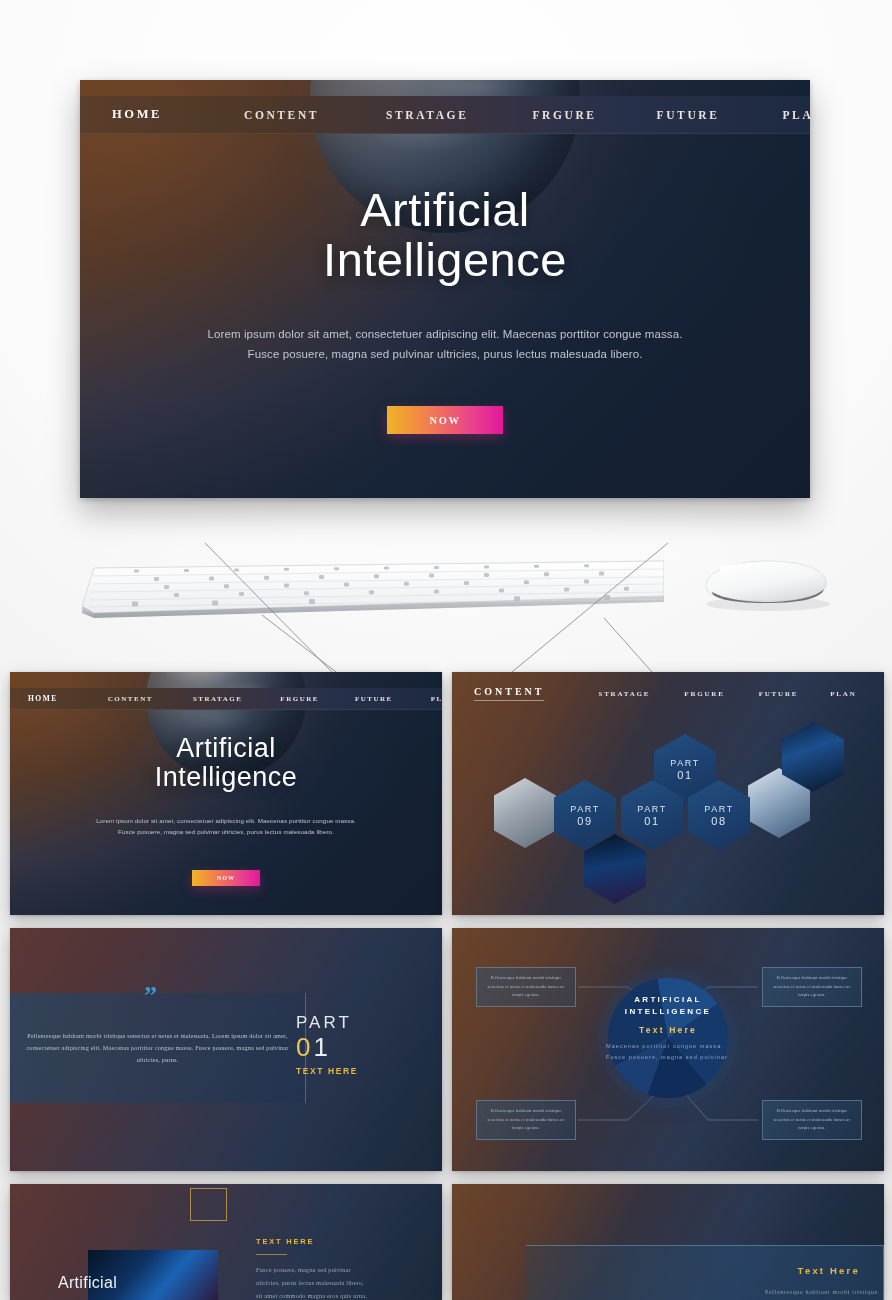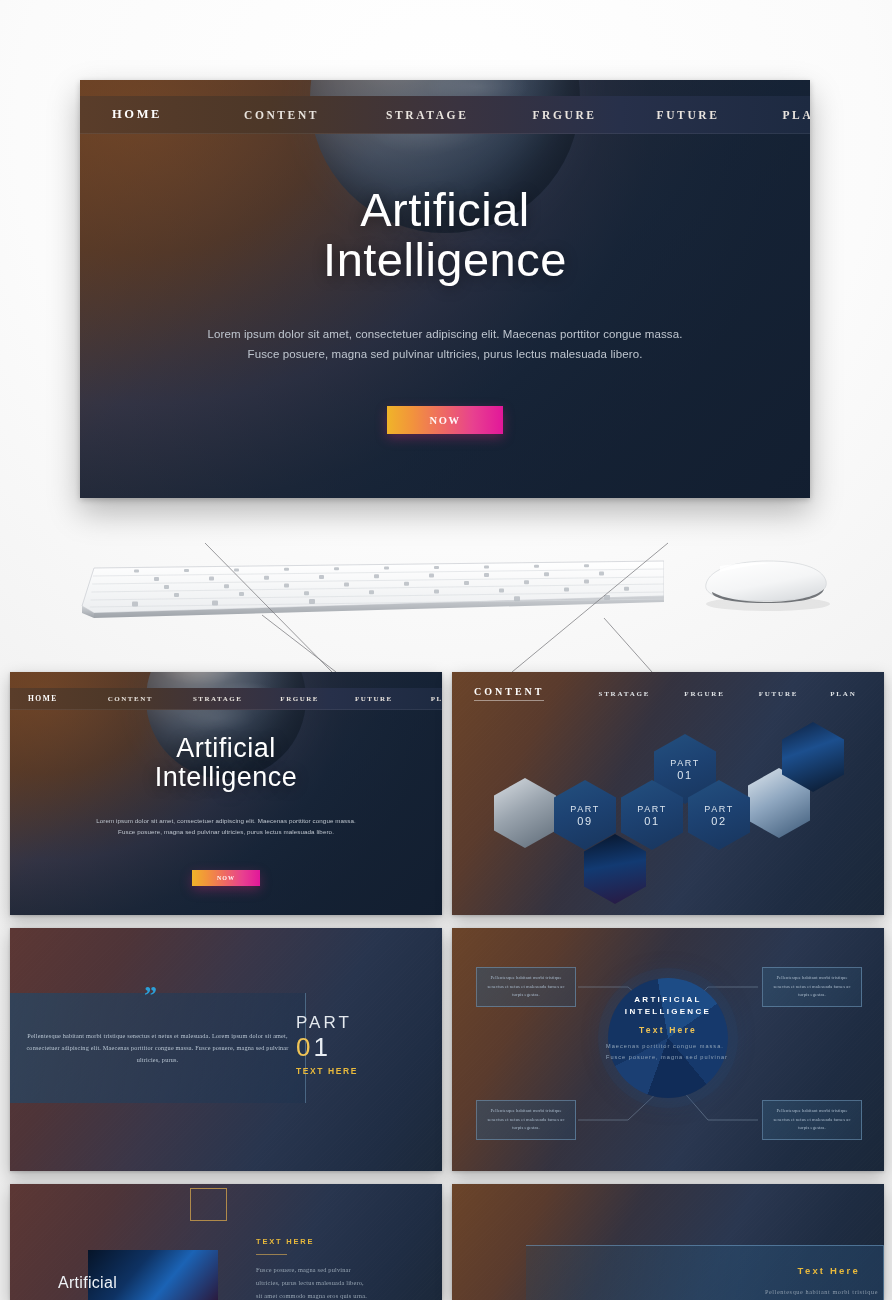--- a/index.html
+++ b/index.html
@@ -388,21 +388,21 @@
   <div class="hex img3" style="left:296px; top:96px;"></div>
   <div class="hex img2" style="left:330px; top:50px;"></div>
   <div class="hex img4" style="left:132px; top:162px;"></div>
 
   <div class="hex flat" style="left:202px; top:62px;">
     <span class="p">PART</span>
     <span class="n">01</span>
   </div>
   <div class="hex flat" style="left:236px; top:108px;">
     <span class="p">PART</span>
-    <span class="n">02</span>
+    <span class="n">08</span>
   </div>
   <div class="hex flat" style="left:169px; top:108px;">
     <span class="p">PART</span>
     <span class="n">01</span>
   </div>
   <div class="hex flat" style="left:102px; top:108px;">
     <span class="p">PART</span>
     <span class="n">09</span>
   </div>
 </div>

